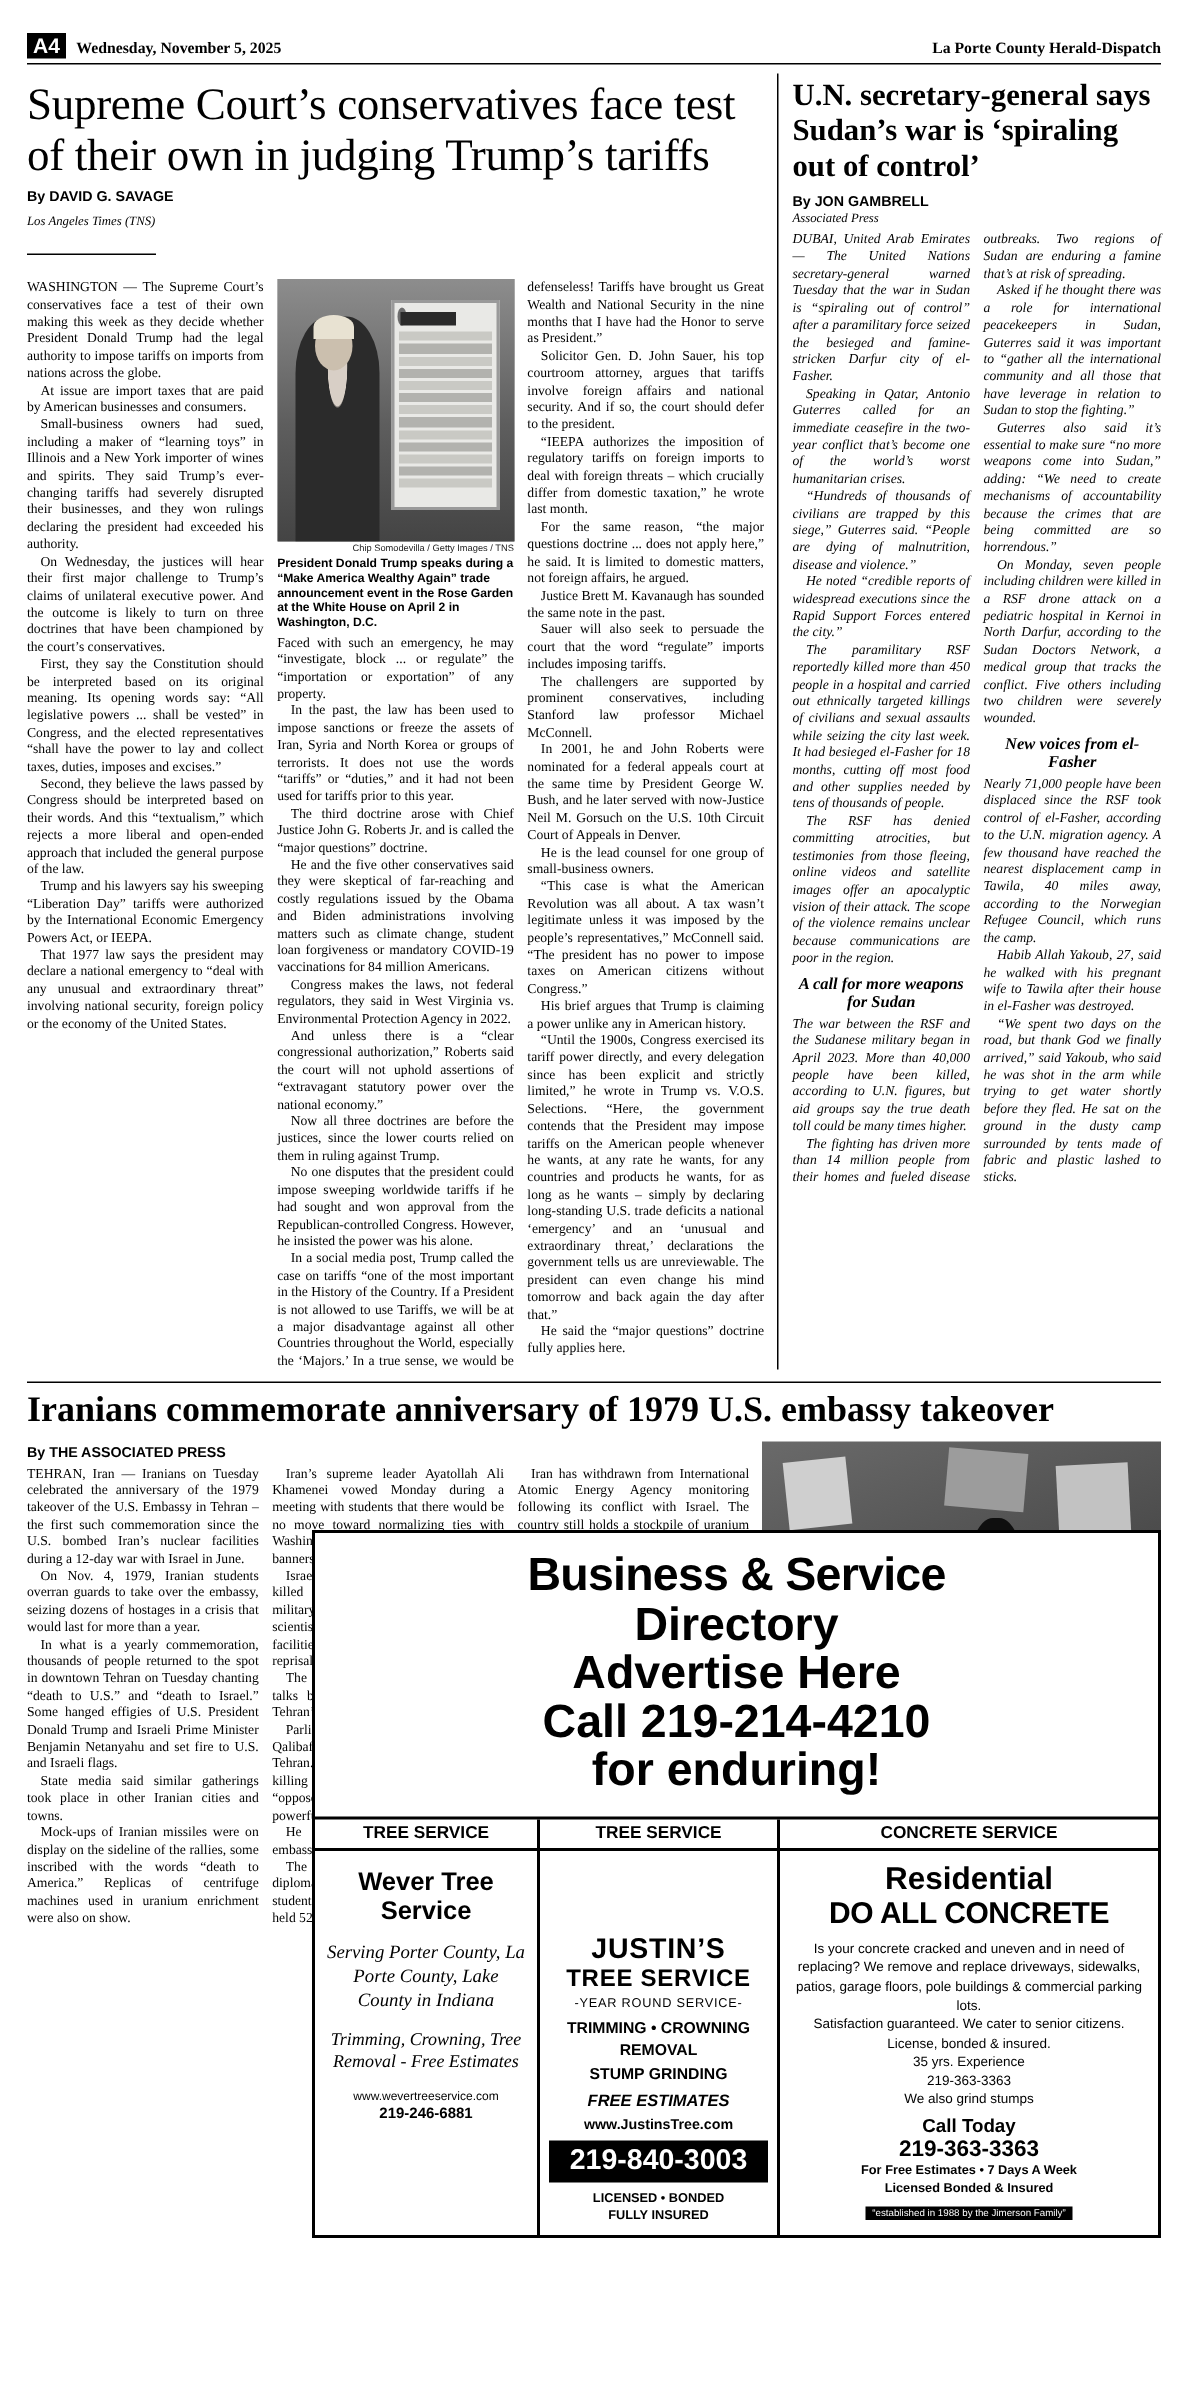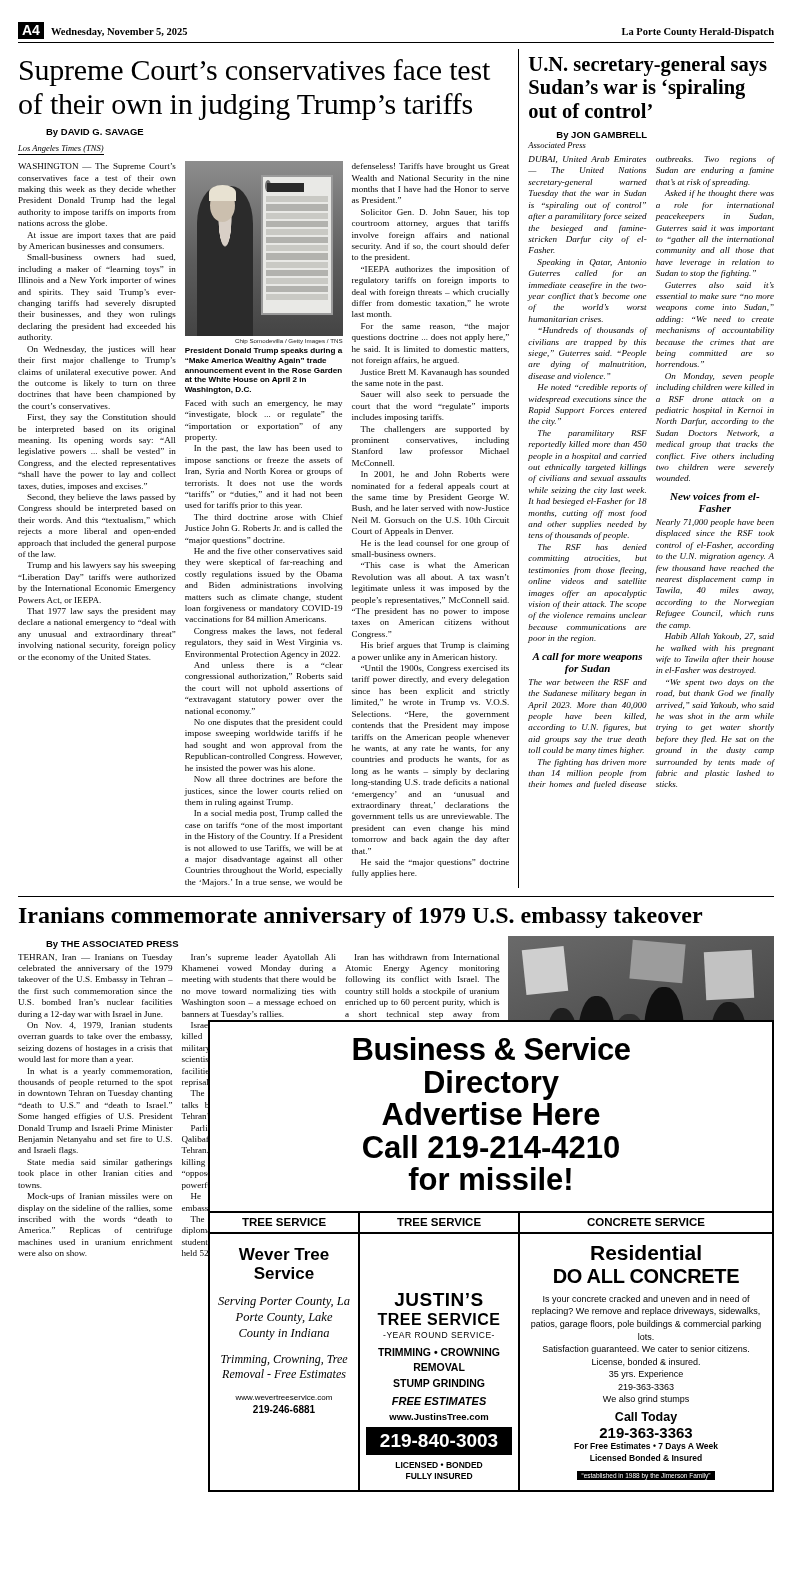--- a/index.html
+++ b/index.html
@@ -36,22 +36,22 @@
 
   .headline-main {
     font-family: "Liberation Serif", serif;
     font-size: 30px; font-weight: normal; line-height: 1.12;
     margin: 4px 0 6px 0; letter-spacing: -0.2px;
   }
   .headline-right {
     font-family: "Liberation Serif", serif;
     font-size: 20.5px; line-height: 1.14; margin: 4px 0 6px 0;
   }
-  .byline { font-family: "Liberation Sans", sans-serif; font-size: 9.5px; font-weight: bold; margin-top: 2px; margin-left: 28px; }
-  .byline-org { font-family: "Liberation Serif", serif; font-size: 8.5px; font-style: italic; border-bottom: 1px solid #000; display: inline-block; padding-bottom: 1px; margin-bottom: 6px; }
+  .byline { font-family: "Liberation Sans", sans-serif; font-size: 9.5px; font-weight: bold; margin-top: 2px; }
+  .byline-org { font-family: "Liberation Serif", serif; font-size: 8.5px; font-style: italic; border-bottom: 1px solid #000; display: inline-block; padding-bottom: 17px; margin-bottom: 16px; }
   .byline-org2 { font-family: "Liberation Serif", serif; font-size: 8.5px; font-style: italic; margin-bottom: 4px; display:block;}
 
   .cols-3 { column-count: 3; column-gap: 9px; column-rule: none; }
   .cols-2 { column-count: 2; column-gap: 9px; font-style: italic; }
 
   p.body {
     font-family: "Liberation Serif", serif;
     font-size: 9.1px; line-height: 1.255; text-align: justify;
     margin: 0; text-indent: 9px; hyphens: auto;
   }
@@ -201,22 +201,22 @@
           <div class="photo-credit">Chip Somodevilla / Getty Images / TNS</div>
           <div class="photo-caption">President Donald Trump speaks during a “Make America Wealthy Again” trade announcement event in the Rose Garden at the White House on April 2 in Washington, D.C.</div>
         </div>
 
         <p class="body first">Faced with such an emergency, he may “investigate, block ... or regulate” the “importation or exportation” of any property.</p>
         <p class="body">In the past, the law has been used to impose sanctions or freeze the assets of Iran, Syria and North Korea or groups of terrorists. It does not use the words “tariffs” or “duties,” and it had not been used for tariffs prior to this year.</p>
         <p class="body">The third doctrine arose with Chief Justice John G. Roberts Jr. and is called the “major questions” doctrine.</p>
         <p class="body">He and the five other conservatives said they were skeptical of far-reaching and costly regulations issued by the Obama and Biden administrations involving matters such as climate change, student loan forgiveness or mandatory COVID-19 vaccinations for 84 million Americans.</p>
         <p class="body">Congress makes the laws, not federal regulators, they said in West Virginia vs. Environmental Protection Agency in 2022.</p>
         <p class="body">And unless there is a “clear congressional authorization,” Roberts said the court will not uphold assertions of “extravagant statutory power over the national economy.”</p>
+        <p class="body">Now all three doctrines are before the justices, since the lower courts relied on them in ruling against Trump.</p>
         <p class="body">No one disputes that the president could impose sweeping worldwide tariffs if he had sought and won approval from the Republican-controlled Congress. However, he insisted the power was his alone.</p>
-        <p class="body">Now all three doctrines are before the justices, since the lower courts relied on them in ruling against Trump.</p>
         <p class="body">In a social media post, Trump called the case on tariffs “one of the most important in the History of the Country. If a President is not allowed to use Tariffs, we will be at a major disadvantage against all other Countries throughout the World, especially the ‘Majors.’ In a true sense, we would be defenseless! Tariffs have brought us Great Wealth and National Security in the nine months that I have had the Honor to serve as President.”</p>
         <p class="body">Solicitor Gen. D. John Sauer, his top courtroom attorney, argues that tariffs involve foreign affairs and national security. And if so, the court should defer to the president.</p>
         <p class="body">“IEEPA authorizes the imposition of regulatory tariffs on foreign imports to deal with foreign threats – which crucially differ from domestic taxation,” he wrote last month.</p>
         <p class="body">For the same reason, “the major questions doctrine ... does not apply here,” he said. It is limited to domestic matters, not foreign affairs, he argued.</p>
         <p class="body">Justice Brett M. Kavanaugh has sounded the same note in the past.</p>
         <p class="body">Sauer will also seek to persuade the court that the word “regulate” imports includes imposing tariffs.</p>
         <p class="body">The challengers are supported by prominent conservatives, including Stanford law professor Michael McConnell.</p>
         <p class="body">In 2001, he and John Roberts were nominated for a federal appeals court at the same time by President George W. Bush, and he later served with now-Justice Neil M. Gorsuch on the U.S. 10th Circuit Court of Appeals in Denver.</p>
         <p class="body">He is the lead counsel for one group of small-business owners.</p>
         <p class="body">“This case is what the American Revolution was all about. A tax wasn’t legitimate unless it was imposed by the people’s representatives,” McConnell said. “The president has no power to impose taxes on American citizens without Congress.”</p>
@@ -299,21 +299,21 @@
       <div class="photo2-credit">Vahid Salemi / AP</div>
     </div>
   </div>
 
   <div class="ad-wrap">
     <div class="ad-top">
       <div class="l1">Business &amp; Service</div>
       <div class="l2">Directory</div>
       <div class="l3">Advertise Here</div>
       <div class="l4">Call 219-214-4210</div>
-      <div class="l4">for missile!</div>
+      <div class="l4">for enduring!</div>
     </div>
 
     <div class="ad-grid">
 
       <div class="ad-cell ad1">
         <div class="ad-cat">TREE SERVICE</div>
         <div class="ad-body">
           <h3>Wever Tree Service</h3>
           <div class="it">Serving Porter County, La Porte County, Lake County in Indiana</div>
           <div class="it2">Trimming, Crowning, Tree Removal - Free Estimates</div>

